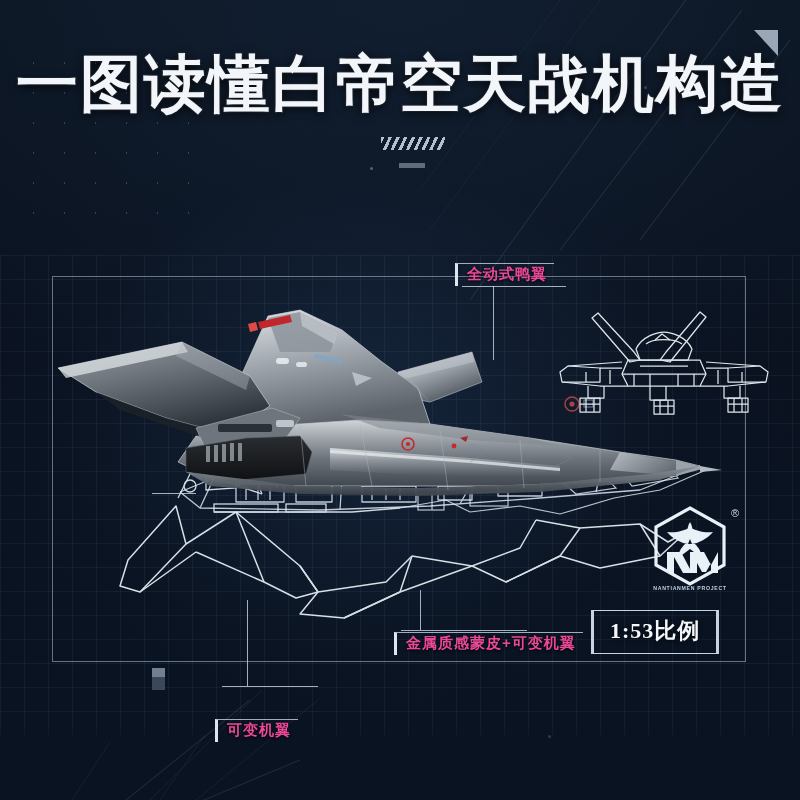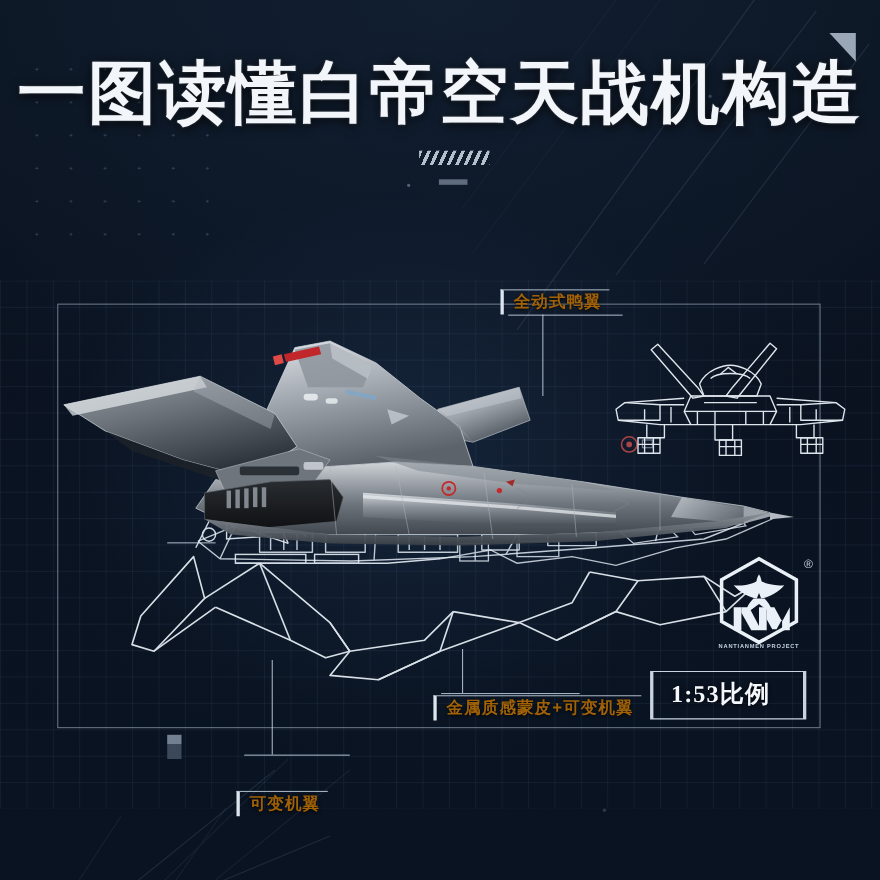--- a/index.html
+++ b/index.html
@@ -69,37 +69,37 @@
     position:absolute; left:0; top:255px; width:800px; height:480px;
     background-image:
       linear-gradient(rgba(120,150,190,.085) 1px, transparent 1px),
       linear-gradient(90deg, rgba(120,150,190,.085) 1px, transparent 1px);
     background-size:24px 24px;
   }
 
   
   .label{
     position:absolute;
-    font-family:Liberation Mono, monospace;
+    font-family:Liberation Sans, sans-serif;
     font-size:15px;
     font-weight:700;
-    color:#a16207;
+    color:#ec4899;
     letter-spacing:1px;
     padding:1px 7px 2px 9px;
     white-space:nowrap;
     text-shadow:0 1px 3px rgba(0,0,0,.9);
   }
   .label.br-l{ border-left:3px solid #dde6f0; border-top:1px solid rgba(210,225,240,.75); }
   .label.br-r{ border-right:3px solid #dde6f0; border-top:1px solid rgba(210,225,240,.75); }
   .lead{ position:absolute; background:rgba(205,220,238,.78); }
 
   
   .scale-badge{
     position:absolute; left:591px; top:610px;
-    padding:5px 30px 7px 16px;
+    padding:5px 16px 7px 16px;
     border:1px solid rgba(222,233,246,.9);
     border-left-width:3px; border-right-width:3px;
     font-family:"Liberation Serif", serif;
     font-weight:700; font-size:22px; color:#f4f8fc;
     letter-spacing:1px;
     text-shadow:0 1px 4px rgba(0,0,0,.8);
   }
 
   
   .logo-wrap{ position:absolute; left:645px; top:505px; width:90px; height:84px; }

